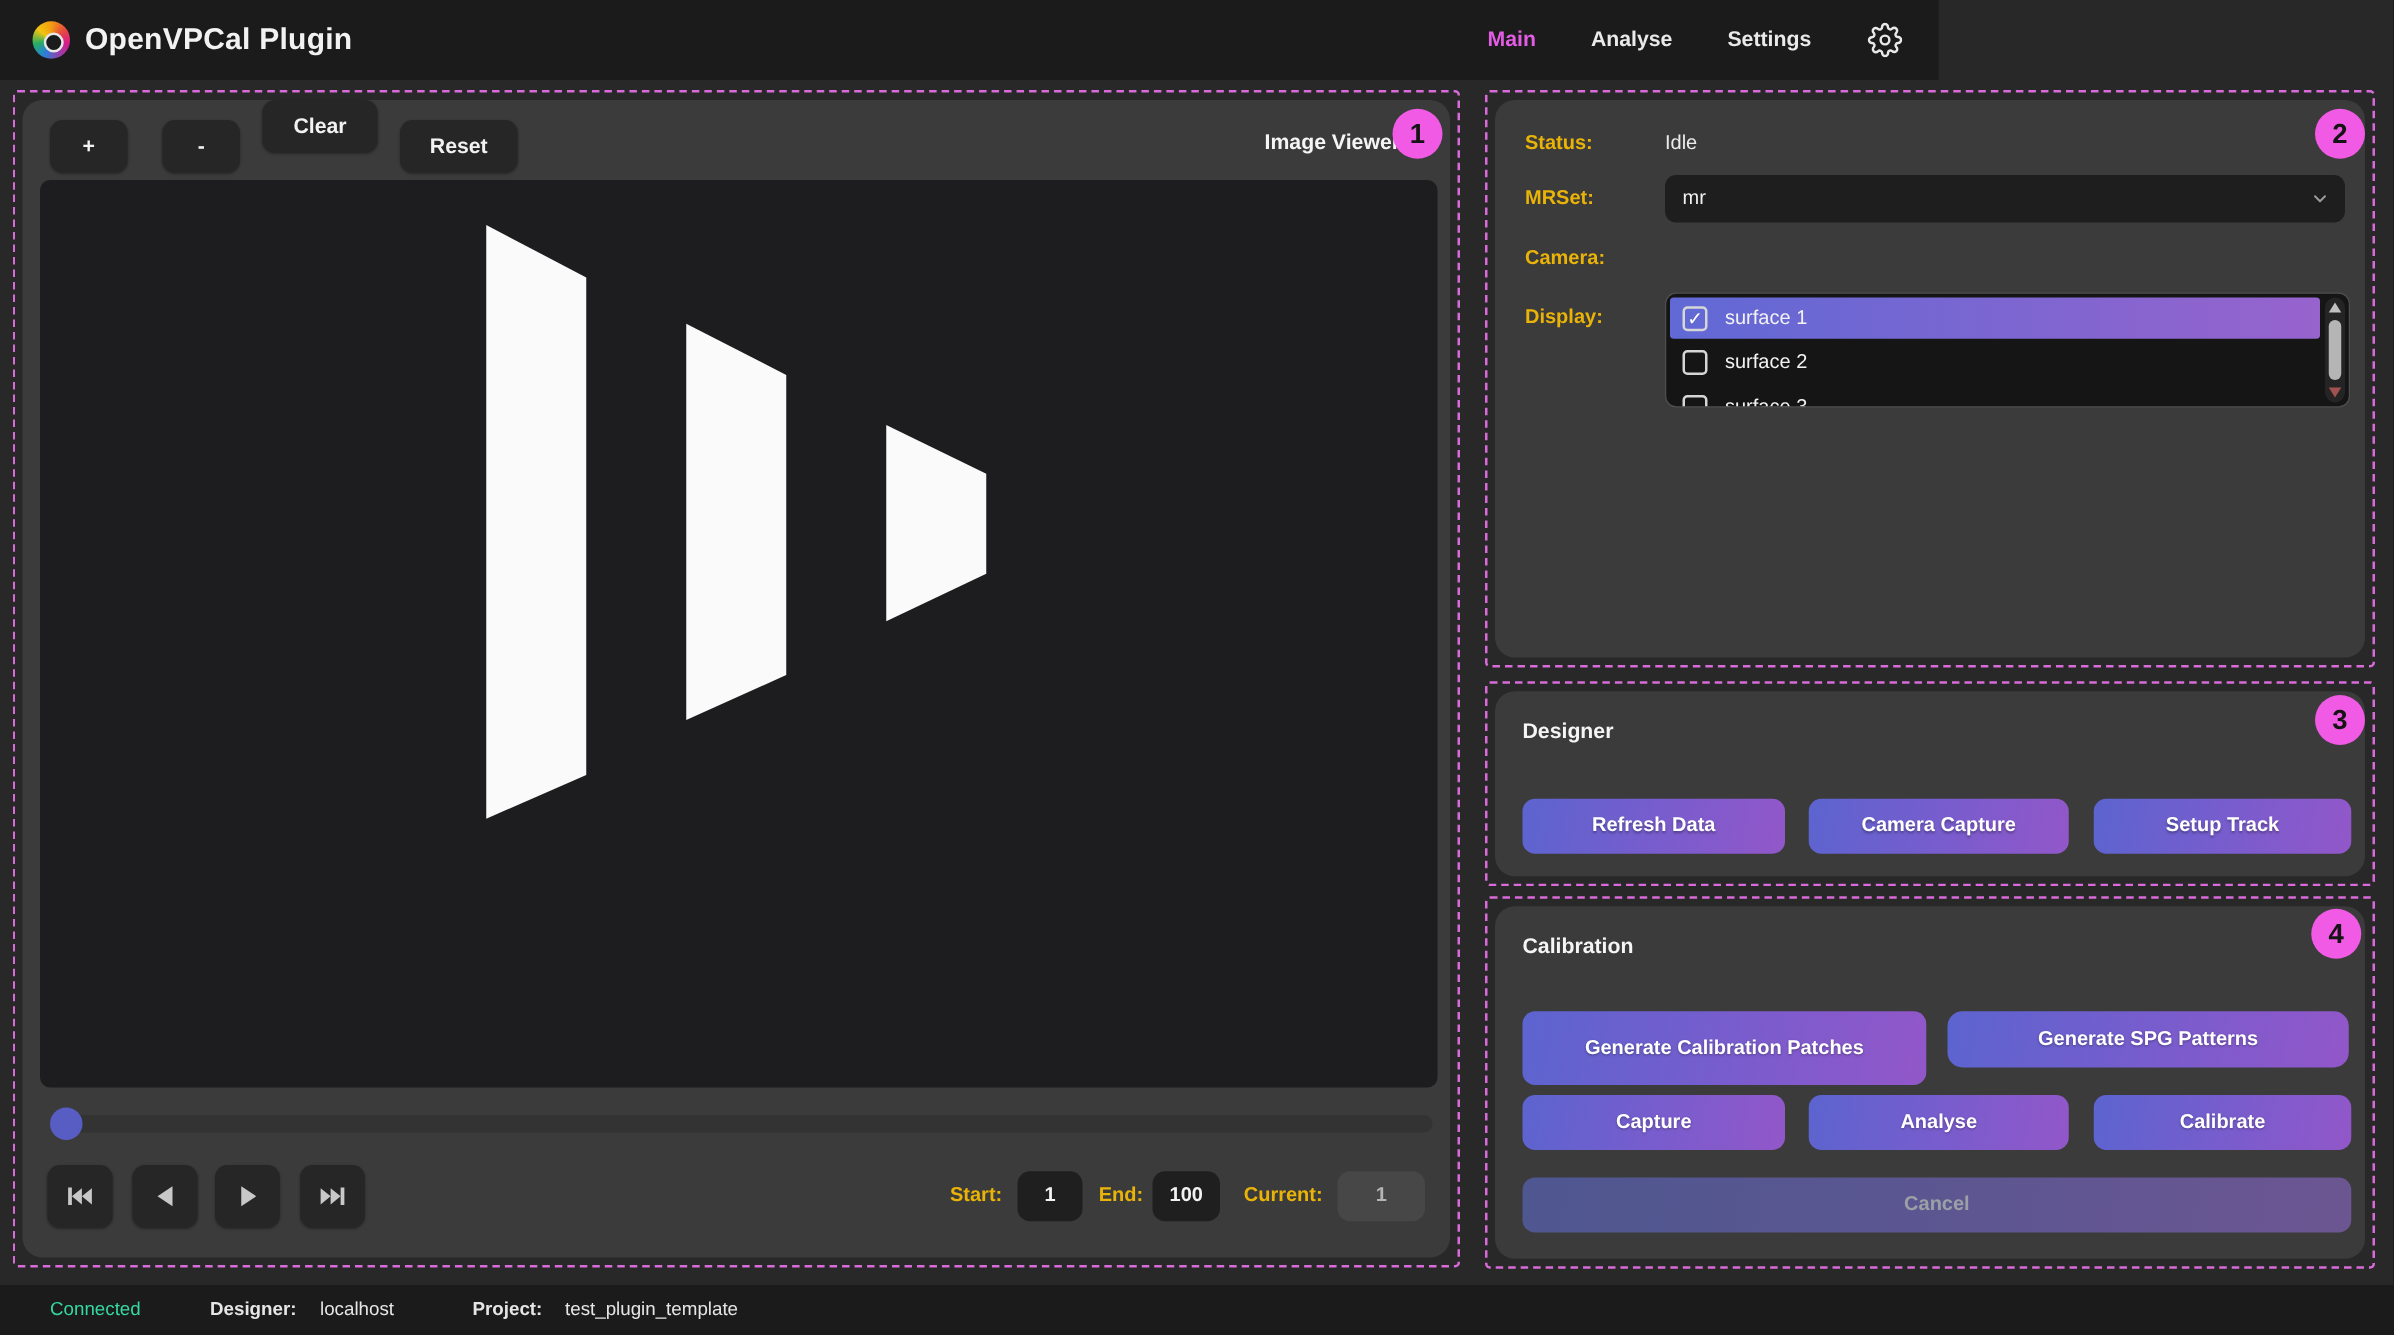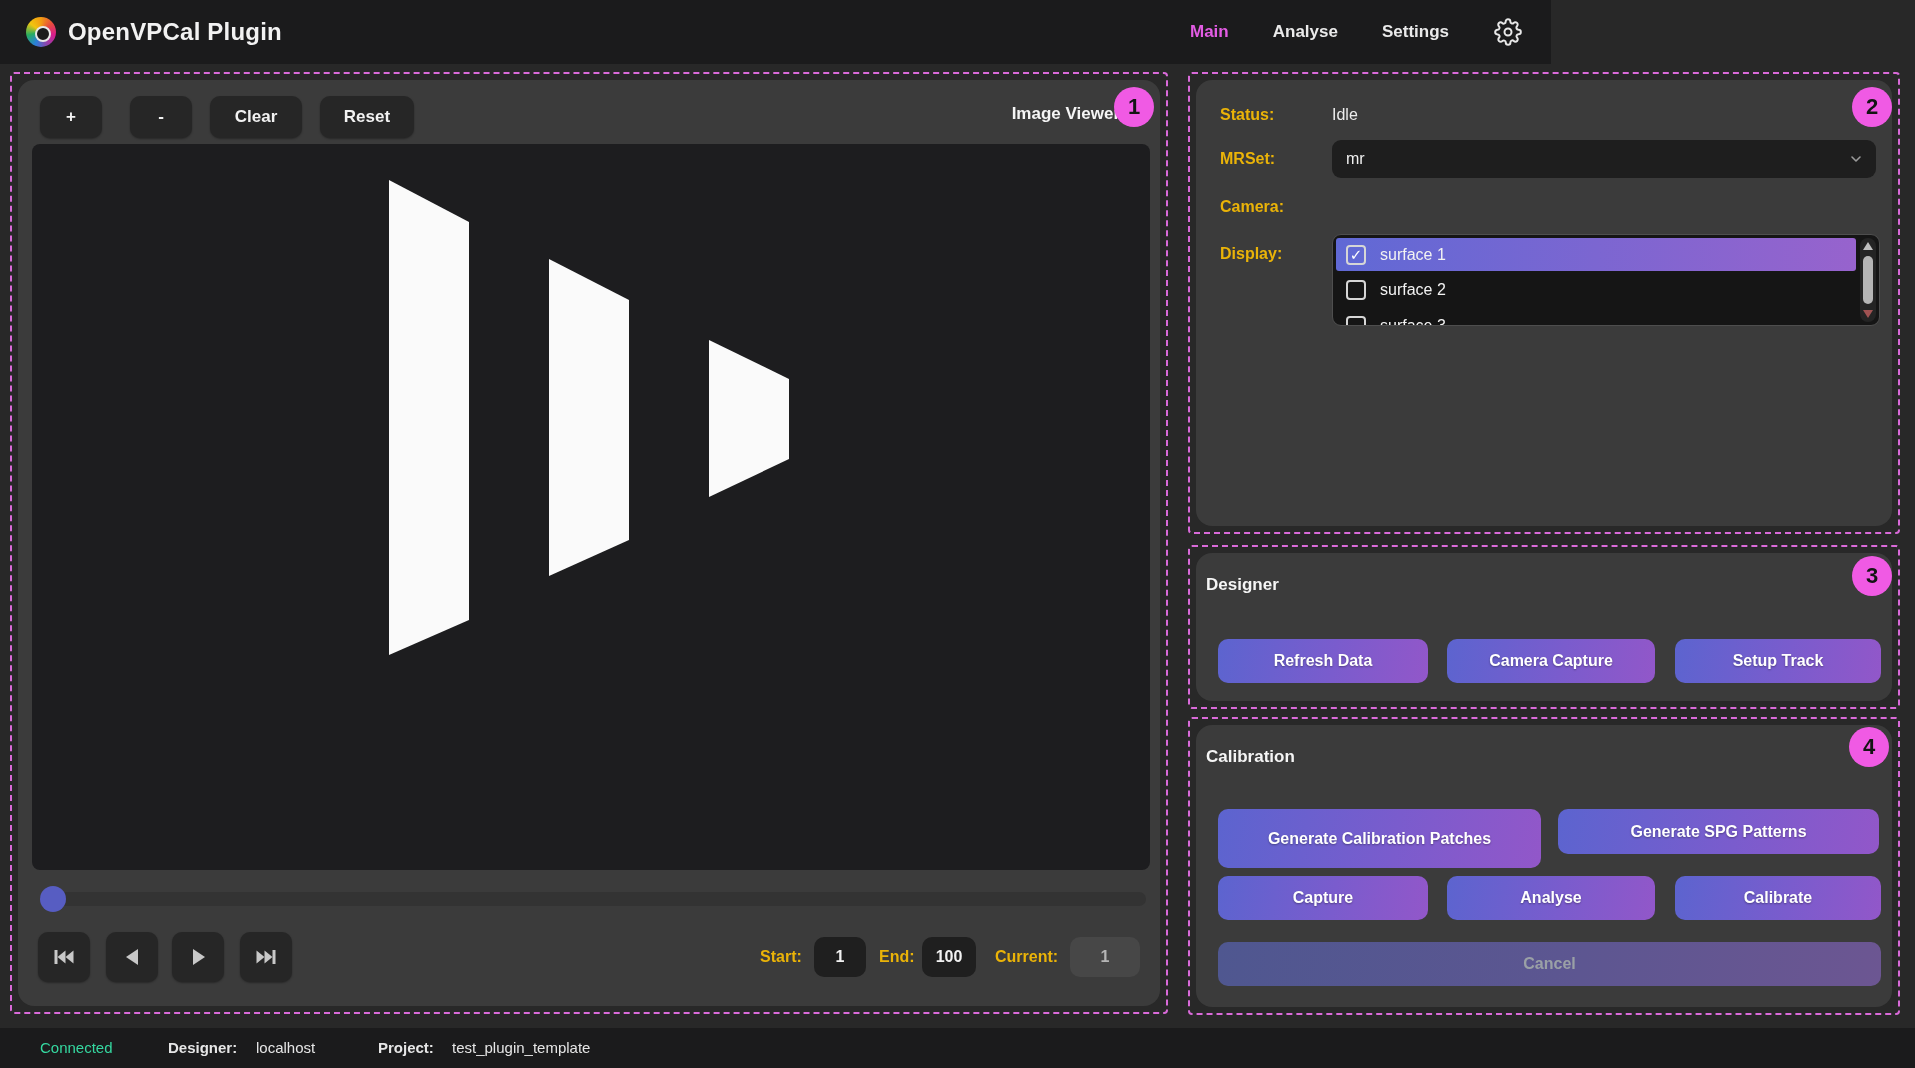--- a/index.html
+++ b/index.html
@@ -53,21 +53,21 @@
   .lrow{position:absolute;left:3px;right:23px;height:33px;display:flex;align-items:center;border-radius:3px;}
   .lrow.selected{background:linear-gradient(90deg,#6069d5 0%,#9763cd 100%);}
   .cbx{width:20px;height:20px;margin:0 14px 0 10px;border:2px solid #d6d6d6;border-radius:4px;
     display:flex;align-items:center;justify-content:center;color:#fff;font-size:15px;font-weight:bold;background:transparent;}
   .lrow-label{color:#f2f2f2;font-size:16px;}
   #sbar{position:absolute;right:3px;top:3px;bottom:3px;width:16px;background:#242424;border-radius:8px;}
   #sbar .thumb{position:absolute;left:3px;top:18px;width:10px;height:48px;background:#b5b5b5;border-radius:5px;}
   .arrow-up{position:absolute;left:3px;top:4px;width:0;height:0;border-left:5px solid transparent;border-right:5px solid transparent;border-bottom:8px solid #c0c0c0;}
   .arrow-down{position:absolute;left:3px;bottom:4px;width:0;height:0;border-left:5px solid transparent;border-right:5px solid transparent;border-top:8px solid #a05252;}
 
-  .section-title{position:absolute;left:16px;top:28px;font-size:17px;font-weight:bold;color:#f5f5f5;}
+  .section-title{position:absolute;left:28px;top:28px;font-size:17px;font-weight:bold;color:#f5f5f5;}
 
   
   #statusbar{position:absolute;left:0;top:1028px;width:1915px;height:40px;background:#1b1b1c;}
   #statusbar span{position:absolute;top:0;height:40px;line-height:40px;font-size:15px;color:#e6e6e6;}
 </style>
 </head>
 <body>
 
 <div id="stage">
 
@@ -86,21 +86,21 @@
       </div>
     </div>
   </div>
 
   <div class="panel" style="left:10px;top:72px;width:1158px;height:942px;">
     <div class="card"></div>
     <div class="badge" style="left:1102px;top:13px;">1</div>
 
     <button class="dbtn" style="left:28px;top:22px;width:62px;height:42px;">+</button>
     <button class="dbtn" style="left:118px;top:22px;width:62px;height:42px;">-</button>
-    <button class="dbtn" style="left:198px;top:22px;width:92px;height:42px;">Clear</button>
+    <button class="dbtn" style="left:198px;top:6px;width:92px;height:42px;">Clear</button>
     <button class="dbtn" style="left:308px;top:22px;width:94px;height:42px;">Reset</button>
     <div id="viewer-title">Image Viewer</div>
 
     <div id="viewer-canvas">
       <svg width="1118" height="726" viewBox="0 0 1118 726">
         <polygon points="357,36 437,78 437,476 357,511" fill="#fafafa"></polygon>
         <polygon points="517,115 597,156 597,396 517,432" fill="#fafafa"></polygon>
         <polygon points="677,196 757,235 757,315 677,353" fill="#fafafa"></polygon>
       </svg>
     </div>
@@ -189,21 +189,21 @@
     <button class="gbtn" style="left:28px;top:92px;width:210px;height:44px;">Refresh Data</button>
     <button class="gbtn" style="left:257px;top:92px;width:208px;height:44px;">Camera Capture</button>
     <button class="gbtn" style="left:485px;top:92px;width:206px;height:44px;">Setup Track</button>
   </div>
 
   <div class="panel" style="left:1188px;top:717px;width:712px;height:298px;">
     <div class="card"></div>
     <div class="badge" style="left:659px;top:8px;">4</div>
     <div class="section-title">Calibration</div>
     <button class="gbtn" style="left:28px;top:90px;width:323px;height:59px;">Generate Calibration Patches</button>
-    <button class="gbtn" style="left:368px;top:90px;width:321px;height:45px;">Generate SPG Patterns</button>
+    <button class="gbtn" style="left:368px;top:90px;width:321px;height:45px;border-radius:12px;">Generate SPG Patterns</button>
     <button class="gbtn" style="left:28px;top:157px;width:210px;height:44px;">Capture</button>
     <button class="gbtn" style="left:257px;top:157px;width:208px;height:44px;">Analyse</button>
     <button class="gbtn" style="left:485px;top:157px;width:206px;height:44px;">Calibrate</button>
     <button class="gbtn disabled" style="left:28px;top:223px;width:663px;height:44px;">Cancel</button>
   </div>
 
   <div id="statusbar">
     <span style="left:40px;color:#35d8a0;">Connected</span>
     <span style="left:168px;font-weight:bold;">Designer:</span>
     <span style="left:256px;">localhost</span>

